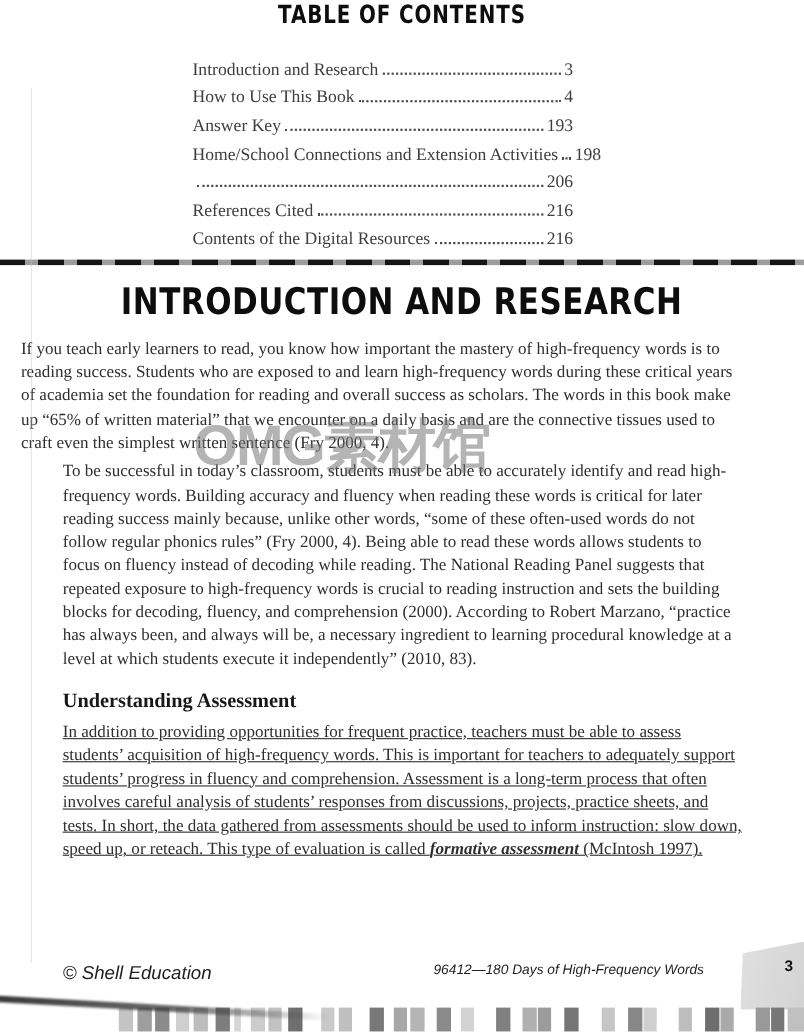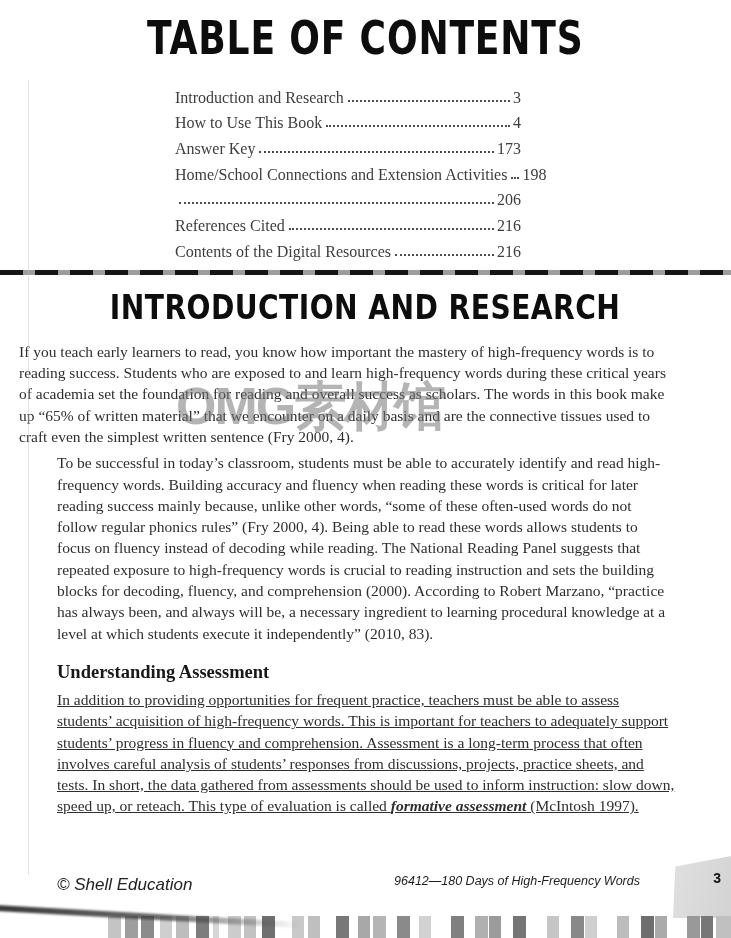--- a/index.html
+++ b/index.html
@@ -22,21 +22,21 @@
     background:linear-gradient(to right, rgba(35,35,35,0.9), rgba(60,60,60,0.75) 55%, rgba(90,90,90,0) 100%);
     transform:rotate(3.2deg); transform-origin:0 50%;
     filter:blur(1.1px); border-radius:3px;
   }
   
   .display-title {
     text-align:center; color:#0d0d0d;
     font-family:"DejaVu Sans", sans-serif; font-weight:900;
     line-height:1;
   }
-  h1.display-title { padding-top:16px; font-size:44px; }
+  h1.display-title { padding-top:4px; font-size:22px; }
   h1.display-title .squeeze { display:inline-block; transform:scale(0.82,1.04); letter-spacing:1px; }
   h2.display-title { margin-top:17px; font-size:32px; }
   h2.display-title .squeeze { display:inline-block; transform:scale(0.88,1.04); letter-spacing:0.5px; }
 
   
   .toc { width:346px; margin:21px 0 0 175px; }
   .toc-row { display:flex; align-items:flex-end; height:25.7px; font-size:16px; color:#3d3d3d; }
   .toc-label { white-space:nowrap; }
   .toc-leader { flex:1; border-bottom:2.5px dotted #4c4c4c; margin:0 3px 5px 4px; min-width:8px; }
   .toc-page { white-space:nowrap; }
@@ -106,21 +106,21 @@
       <span class="toc-page">3</span>
     </div>
     <div class="toc-row">
       <span class="toc-label">How to Use This Book</span>
       <span class="toc-leader"></span>
       <span class="toc-page">4</span>
     </div>
     <div class="toc-row">
       <span class="toc-label">Answer Key</span>
       <span class="toc-leader"></span>
-      <span class="toc-page">173</span>
+      <span class="toc-page">193</span>
     </div>
     <div class="toc-row">
       <span class="toc-label">Home/School Connections and Extension Activities</span>
       <span class="toc-leader"></span>
       <span class="toc-page">198</span>
     </div>
     <div class="toc-row">
       <span class="toc-leader"></span>
       <span class="toc-page">206</span>
     </div>

